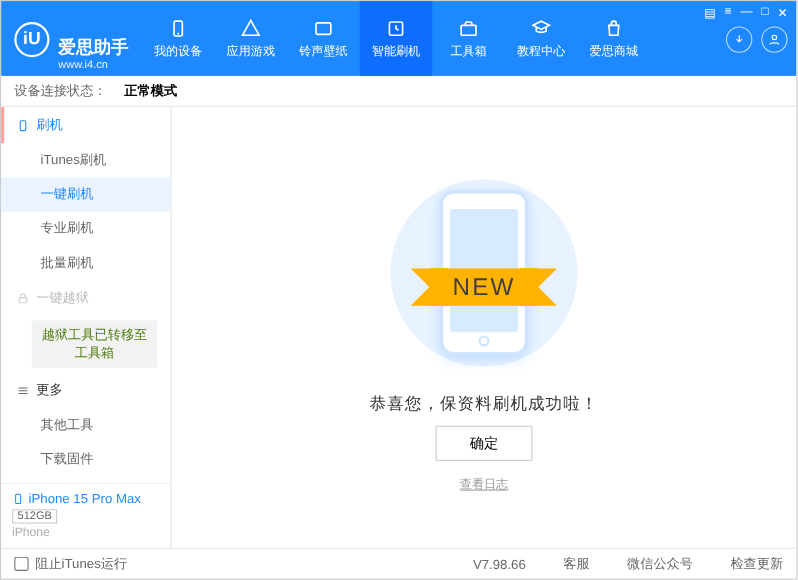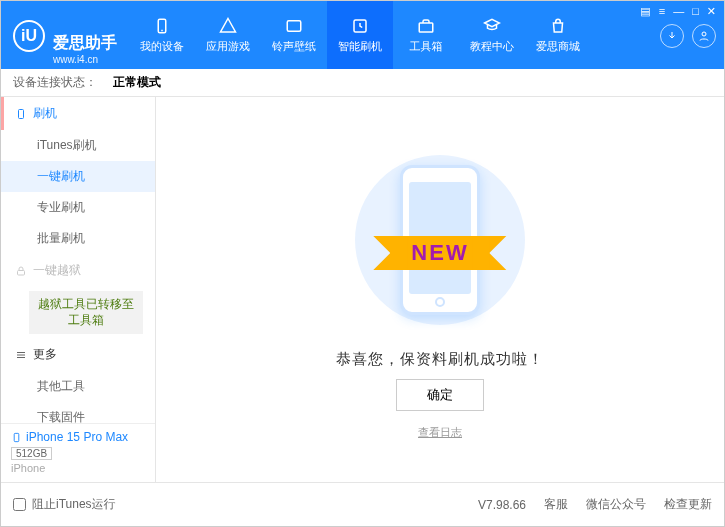--- a/index.html
+++ b/index.html
@@ -43,30 +43,30 @@
 .dev-storage { display: inline-block; border: 1px solid #ccc; font-size: 10px; padding: 0 4px; color: #666; margin-top: 3px; }
 .dev-type { color: #aaa; font-size: 11px; margin-top: 2px; }
 
 
 .main { flex: 1; display: flex; flex-direction: column; align-items: center; justify-content: center; gap: 10px; }
 .phone-illustration { position: relative; width: 200px; height: 200px; display: flex; align-items: center; justify-content: center; }
 .circle-bg { position: absolute; width: 170px; height: 170px; background: #e8f2ff; border-radius: 50%; }
 .phone { position: relative; width: 80px; height: 150px; background: #fff; border-radius: 12px; border: 3px solid #cfe4ff; box-shadow: 0 4px 12px rgba(30,136,255,0.2); }
 .phone-screen { position: absolute; top: 14px; left: 6px; right: 6px; bottom: 18px; background: #d8eaff; border-radius: 3px; }
 .phone-home { position: absolute; bottom: 5px; left: 50%; transform: translateX(-50%); width: 10px; height: 10px; border: 2px solid #cfe4ff; border-radius: 50%; }
-.new-ribbon { position: absolute; background: #ffb300; color: #a21caf; font-weight: bold; font-size: 22px; padding: 4px 20px; letter-spacing: 2px; top: 48%; left: 50%; transform: translateX(-50%); }
+.new-ribbon { position: absolute; background: #ffb300; color: #404040; font-weight: normal; font-size: 22px; padding: 4px 20px; letter-spacing: 2px; top: 48%; left: 50%; transform: translateX(-50%); }
 .new-ribbon::before, .new-ribbon::after { content: ""; position: absolute; top: 0; width: 0; height: 0; border: 17px solid #ffb300; }
 .new-ribbon::before { left: -18px; border-left-color: transparent; }
 .new-ribbon::after { right: -18px; border-right-color: transparent; }
 .success-msg { font-size: 15px; color: #333; letter-spacing: 1px; }
 .ok-btn { border: 1px solid #ccc; background: #fff; padding: 6px 30px; font-size: 13px; cursor: pointer; }
 .view-log { color: #999; font-size: 11px; text-decoration: underline; cursor: pointer; margin-top: 4px; }
 
 
-.footer { height: 44px; border-top: 1px solid #e5e5e5; display: flex; align-items: center; font-size: 12px; color: #666; padding: 0 12px; gap: 18px; }
+.footer { height: 28px; border-top: 1px solid #e5e5e5; display: flex; align-items: center; font-size: 12px; color: #666; padding: 0 12px; gap: 34px; }
 .footer-left { display: flex; align-items: center; gap: 6px; }
 .footer-spacer { flex: 1; }
 .footer-link { cursor: pointer; }
 
 svg { display: block; }
 </style>
 </head>
 <body>
 
 <div class="header">

